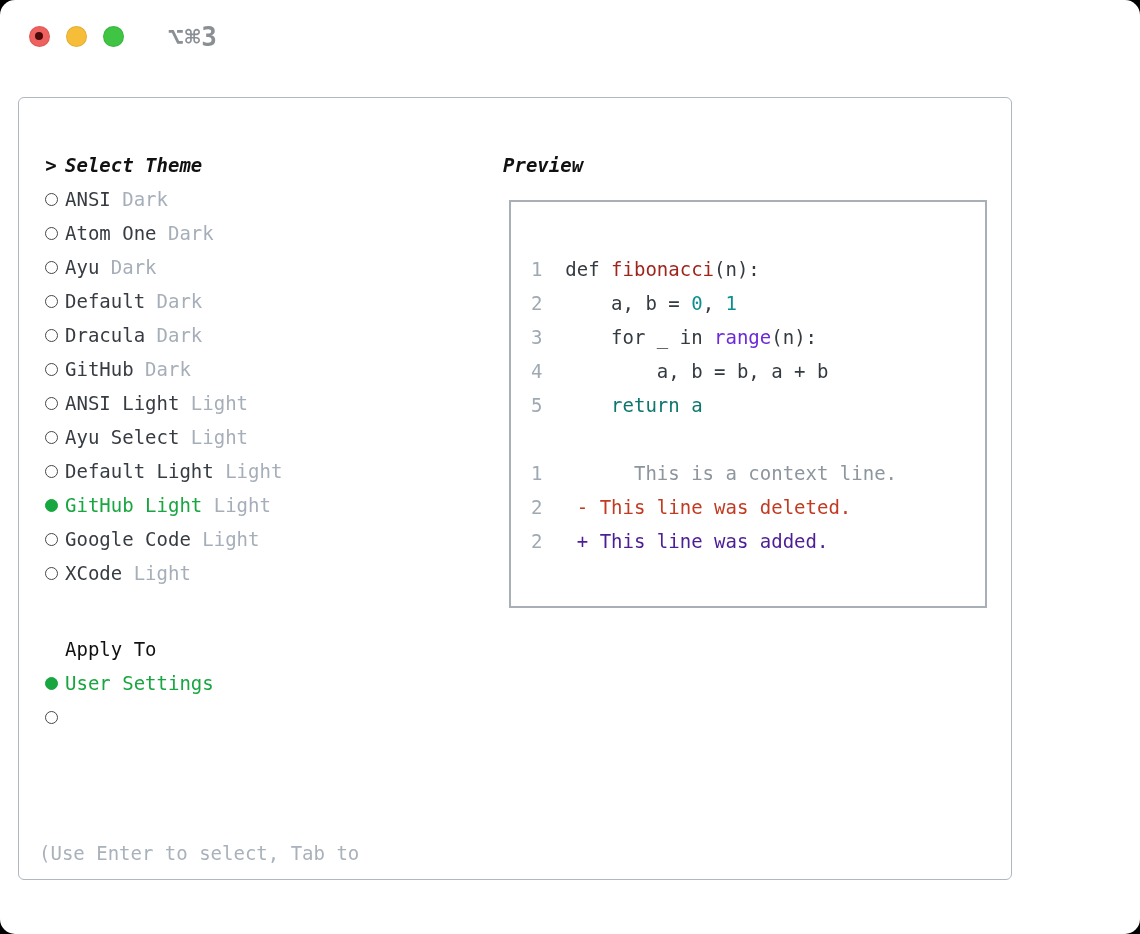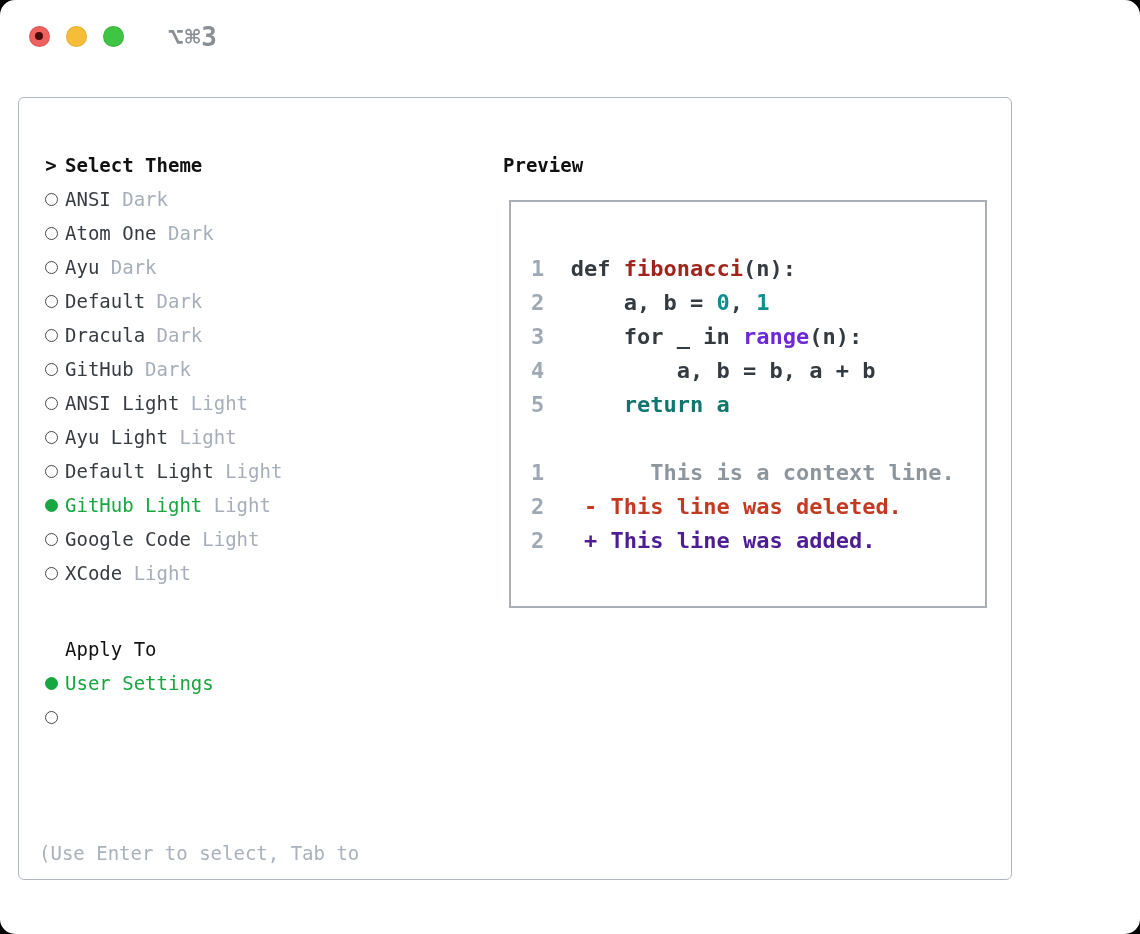--- a/index.html
+++ b/index.html
@@ -20,33 +20,33 @@
   .panel{position:absolute;left:18px;top:97px;width:994px;height:783px;box-sizing:border-box;
          border:1.5px solid #b0b7be;border-radius:6px;background:#fff;
          padding:50px 14px 0 20px;display:flex;}
   .left-col{width:464px;flex:none;}
   .right-col{flex:1;}
 
   .row{display:flex;align-items:center;height:34px;white-space:pre;font-size:19px;color:var(--item-text);}
   .marker{width:24px;flex:none;display:flex;align-items:center;justify-content:center;margin-right:2px;}
   .radio{width:13px;height:13px;border-radius:50%;border:1.5px solid #43474d;box-sizing:border-box;}
   .radio.on{background:var(--green);border-color:var(--green);}
-  .hdr{font-weight:bold;color:var(--header-text);}
+  .hdr{font-weight:bold;color:var(--header-text);font-style:italic;}
   .hdr-mark{font-weight:bold;color:var(--header-text);font-size:19px;}
   .t-name{color:var(--item-text);}
   .t-name.sel{color:var(--green);}
   .t-tag{color:var(--item-tag);}
   .apply-block{margin-top:42px;}
   .apply-header{color:#111;}
   .hint{margin-top:34px;color:var(--hint);font-size:19px;line-height:34px;white-space:pre;}
 
   
   .preview-box{margin-top:18px;margin-left:6px;width:478px;height:408px;box-sizing:border-box;
                border:2px solid #a9afb6;background:#fff;padding:50px 0 0 20px;}
-  .cl{height:34px;line-height:34px;white-space:pre;font-size:22px;font-weight:bold;}
+  .cl{height:34px;line-height:34px;white-space:pre;font-size:19px;}
   .cl .ln{color:var(--line-number);}
 </style>
 </head>
 <body>
 
 <div class="card">
 
   <div class="titlebar">
     <div class="lights">
       <div class="light red">
@@ -65,21 +65,21 @@
         <span class="marker hdr-mark">&gt;</span><span class="hdr">Select Theme</span>
       </div>
       <div id="theme-list">
           <div class="row"><span class="marker"><span class="radio"></span></span><span class="t-name">ANSI</span><span class="t-tag"> Dark</span></div>
           <div class="row"><span class="marker"><span class="radio"></span></span><span class="t-name">Atom One</span><span class="t-tag"> Dark</span></div>
           <div class="row"><span class="marker"><span class="radio"></span></span><span class="t-name">Ayu</span><span class="t-tag"> Dark</span></div>
           <div class="row"><span class="marker"><span class="radio"></span></span><span class="t-name">Default</span><span class="t-tag"> Dark</span></div>
           <div class="row"><span class="marker"><span class="radio"></span></span><span class="t-name">Dracula</span><span class="t-tag"> Dark</span></div>
           <div class="row"><span class="marker"><span class="radio"></span></span><span class="t-name">GitHub</span><span class="t-tag"> Dark</span></div>
           <div class="row"><span class="marker"><span class="radio"></span></span><span class="t-name">ANSI Light</span><span class="t-tag"> Light</span></div>
-          <div class="row"><span class="marker"><span class="radio"></span></span><span class="t-name">Ayu Light</span><span class="t-tag"> Light</span></div>
+          <div class="row"><span class="marker"><span class="radio"></span></span><span class="t-name">Ayu Select</span><span class="t-tag"> Light</span></div>
           <div class="row"><span class="marker"><span class="radio"></span></span><span class="t-name">Default Light</span><span class="t-tag"> Light</span></div>
           <div class="row"><span class="marker"><span class="radio on"></span></span><span class="t-name sel">GitHub Light</span><span class="t-tag"> Light</span></div>
           <div class="row"><span class="marker"><span class="radio"></span></span><span class="t-name">Google Code</span><span class="t-tag"> Light</span></div>
           <div class="row"><span class="marker"><span class="radio"></span></span><span class="t-name">XCode</span><span class="t-tag"> Light</span></div>
         </div>
 
       <div class="apply-block">
         <div class="row">
           <span class="marker"></span><span class="apply-header">Apply To</span>
         </div>

